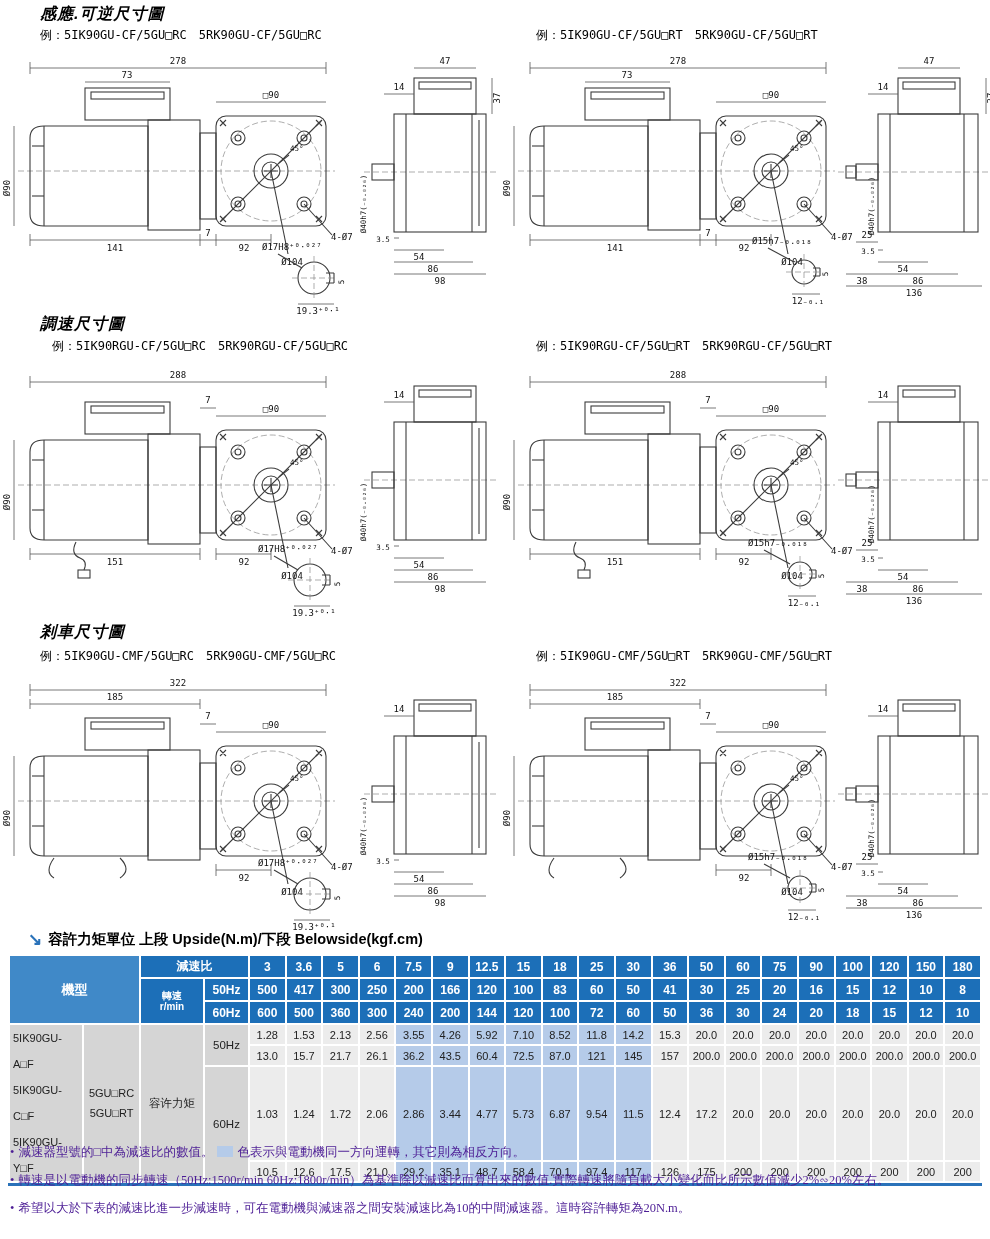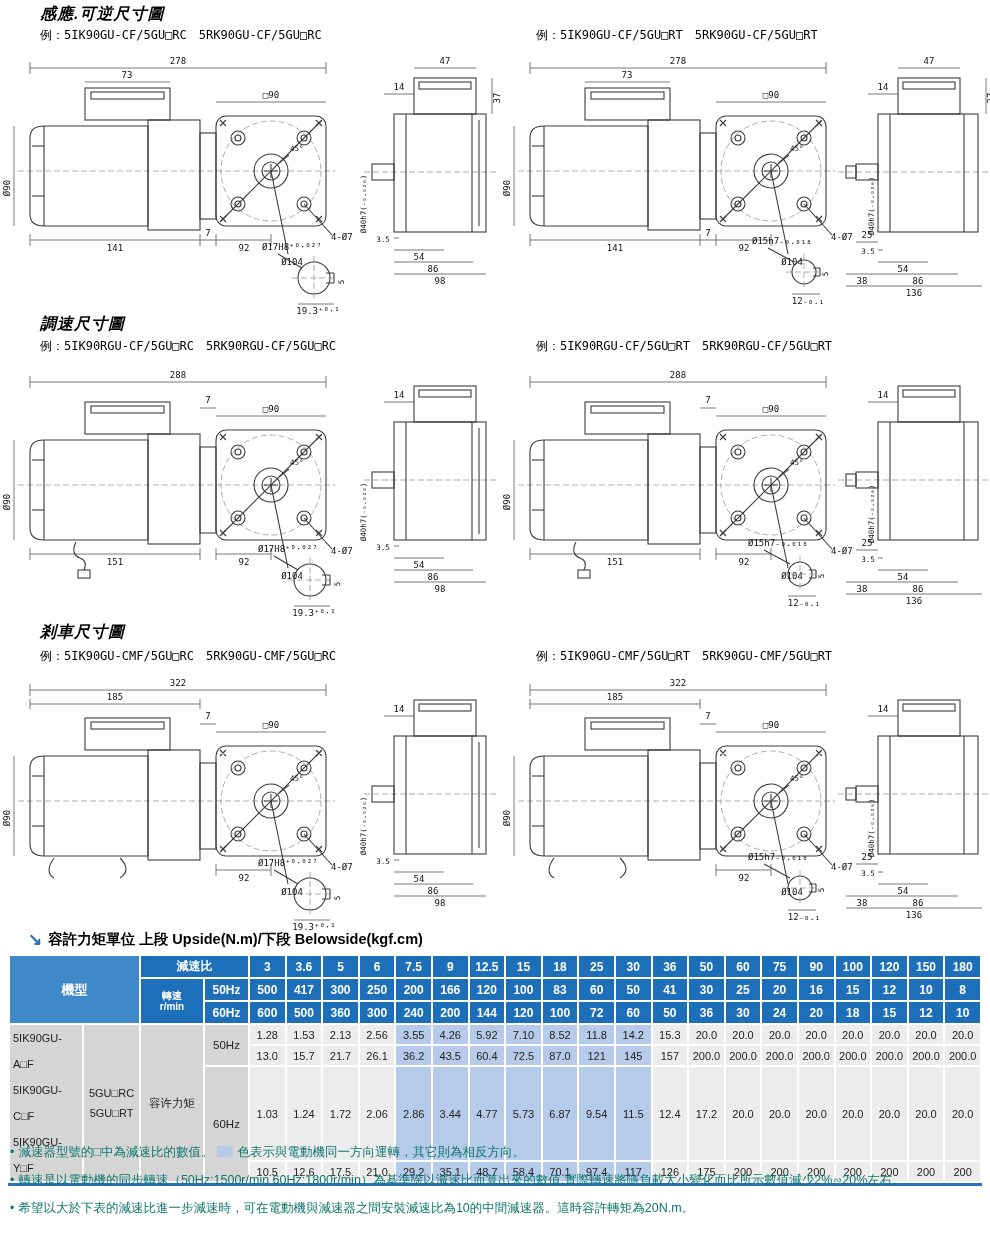--- a/index.html
+++ b/index.html
@@ -21,21 +21,21 @@
   th{background:#1c6fb8;color:#fff;font-size:12px;font-weight:bold;padding:0;height:21px;text-align:center;}
   th.model{background:#4089c8;font-size:13px;font-family:Liberation Serif, serif;}
   th.speed{font-size:10px;line-height:1.1;}
   td{background:#ececec;font-size:11px;text-align:center;color:#222;height:19px;padding:0;vertical-align:middle;}
   td.lab{background:#d5d5d5;font-size:11.5px;}
   td.hl{background:#b5cbe9;}
   td.models{text-align:left;padding-left:3px;font-size:11px;margin-left:48px;}
   td.models span{display:block;line-height:26px;}
   td.variants span{display:block;line-height:20px;font-size:11px;}
   .tbl-accent{height:3px;background:#2a72b9;margin-top:0px;}
-  .notes{position:absolute;top:1138px;left:10px;width:972px;font-size:12.5px;line-height:28px;color:#0f766e;}
+  .notes{position:absolute;top:1138px;left:10px;width:972px;font-size:12.5px;line-height:28px;color:#4c1d95;font-family:Liberation Serif, serif;}
   .note .blt{margin-right:4px;}
   .swatch{display:inline-block;width:16px;height:11px;background:#b5cbe9;margin:0 4px;vertical-align:-1px;}
 </style>
 </head>
 <body>
 
 <div class="page">
 
   <svg style="position:absolute;width:0;height:0" aria-hidden="true">
     <defs>
@@ -238,21 +238,21 @@
       <text class="dt" x="83" y="-28">47</text>
       <line class="dm" x1="140" y1="-14" x2="140" y2="22"></line>
       <text class="dt" transform="translate(148,6) rotate(-90)">37</text>
     </g>
     <g transform="translate(752,192)">
         <use href="#detT"></use>
       </g>
   </svg>
 
   <div class="sec-title" style="top:314px">調速尺寸圖</div>
-  <div class="ex" style="top:338px;left:40px">例：5IK90RGU-CF/5GU□RC　5RK90RGU-CF/5GU□RC</div>
+  <div class="ex" style="top:338px;left:52px">例：5IK90RGU-CF/5GU□RC　5RK90RGU-CF/5GU□RC</div>
   <div class="ex" style="top:338px;left:536px">例：5IK90RGU-CF/5GU□RT　5RK90RGU-CF/5GU□RT</div>
   <svg class="sec" style="top:358px" height="272" viewBox="0 0 990 272">
     <g transform="translate(30,44)">
         <use href="#mainS2"></use>
       </g>
     <g transform="translate(372,42)">
         <use href="#sideRC"></use>
       </g>
     <g transform="translate(258,186)">
         <use href="#detC"></use>

